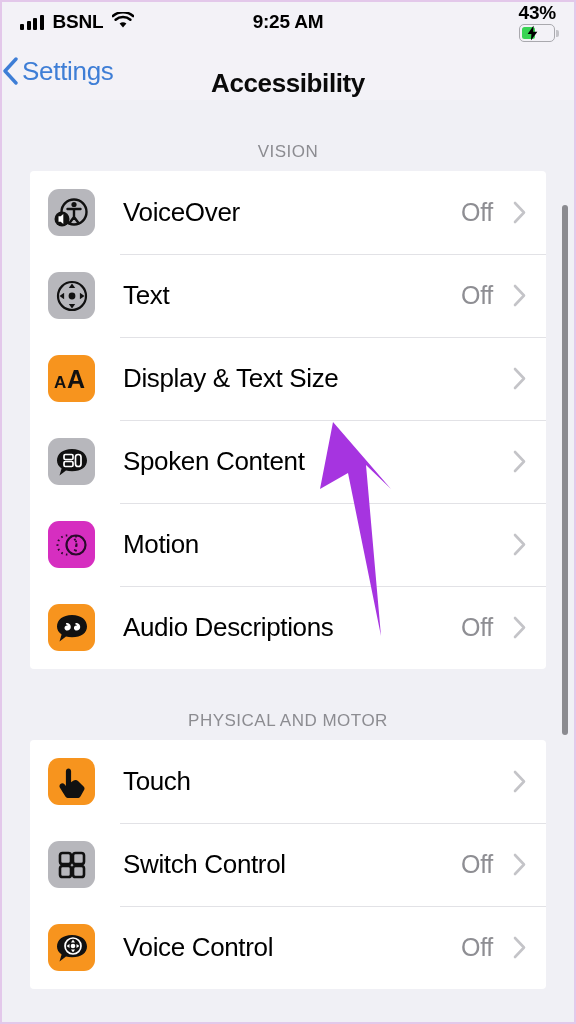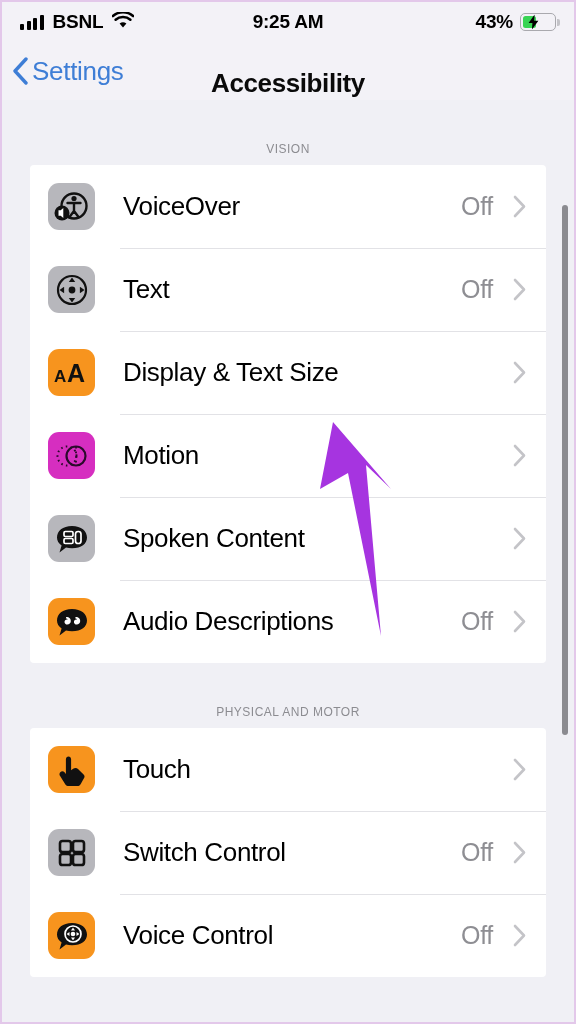--- a/index.html
+++ b/index.html
@@ -26,21 +26,21 @@
     padding:0 18px;
     background:#f3f2f7;
   }
   .sb-left { display:flex; align-items:center; gap:9px; }
   .sb-center {
     position:absolute; left:0; right:0; top:0; height:40px;
     display:flex; align-items:center; justify-content:center;
     pointer-events:none;
   }
   .sb-right {
-    margin-left:auto; display:flex; align-items:center; gap:7px;
+    margin-left:auto; display:flex; align-items:center; flex-direction:column;
   }
   .sb-text {
     font-size:19px; font-weight:700; color:#000;
     letter-spacing:-0.2px;
   }
   .bars { display:flex; align-items:flex-end; gap:2.5px; height:15px; }
   .bars i { width:4px; background:#000; border-radius:1px; display:block; }
   .bars i:nth-child(1){ height:6px; }
   .bars i:nth-child(2){ height:9px; }
   .bars i:nth-child(3){ height:12px; }
@@ -64,42 +64,42 @@
   }
 
   
   .navbar {
     position:relative; height:58px;
     display:flex; align-items:center;
     background:#f3f2f7;
   }
   .back {
     display:flex; align-items:center; gap:4px;
-    padding-left:10px; cursor:pointer;
+    cursor:pointer;
   }
   .back-chevron { width:16px; height:28px; flex:none; }
   .back-label {
     font-size:26px; color:#3e7ed6; letter-spacing:-0.3px;
   }
   .nav-title {
     position:absolute; left:0; right:0; top:12px; height:58px;
     display:flex; align-items:center; justify-content:center;
     font-size:26px; font-weight:700; color:#0a0a0a;
     letter-spacing:-0.4px; pointer-events:none;
   }
 
   
   .content {
     position:relative;
     height:926px;
     background:#f0f0f5;
     padding:0 28px;
   }
   .section-header {
-    font-size:12px; color:#8c8c91;
+    font-size:17px; color:#8c8c91;
     letter-spacing:0.5px;
     padding:42px 4px 9px 4px;
   }
   .group {
     background:#ffffff;
     border-radius:4px;
     overflow:hidden;
   }
   .row {
     position:relative;
@@ -247,47 +247,47 @@
         <span class="row-label">Display &amp; Text Size</span>
         <span class="row-right">
           <span class="row-value"></span>
           <svg class="chev" viewBox="0 0 13 23">
             <path d="M2 2 L11 11.5 L2 21" stroke="#c4c4c8" stroke-width="2.6" fill="none" stroke-linecap="round" stroke-linejoin="round"></path>
           </svg>
         </span>
       </div>
 
       <div class="row">
-        <span class="row-icon" style="background:#d62ec0">
-          <svg width="40" height="40" viewBox="0 0 40 40">
-            <circle cx="15" cy="20" r="9.5" fill="none" stroke="#2b0a2b" stroke-width="2" stroke-dasharray="1.6 3.2"></circle>
-            <circle cx="24" cy="20" r="9.5" fill="none" stroke="#2b0a2b" stroke-width="2.2"></circle>
-            <path d="M24 11 v18" stroke="#2b0a2b" stroke-width="1.8" stroke-dasharray="1.6 3"></path>
-          </svg>
-        </span>
-        <span class="row-label">Motion</span>
-        <span class="row-right">
-          <span class="row-value"></span>
-          <svg class="chev" viewBox="0 0 13 23">
-            <path d="M2 2 L11 11.5 L2 21" stroke="#c4c4c8" stroke-width="2.6" fill="none" stroke-linecap="round" stroke-linejoin="round"></path>
-          </svg>
-        </span>
-      </div>
-
-      <div class="row">
         <span class="row-icon" style="background:#b7b7bc">
           <svg width="40" height="40" viewBox="0 0 40 40">
             <path d="M20 7 C29.4 7 35 12.2 35 18.4 C35 24.6 29.4 29.2 20 29.2 C17.8 29.2 15.8 29 14 28.5
                      L7.5 33.5 L9.6 26.4 C6.6 24.3 5 21.5 5 18.4 C5 12.2 10.6 7 20 7 Z" fill="#111"></path>
             <rect x="12" y="12.5" width="9" height="5" rx="1.3" fill="none" stroke="#fff" stroke-width="1.7"></rect>
             <rect x="12" y="19.5" width="9" height="5" rx="1.3" fill="none" stroke="#fff" stroke-width="1.7"></rect>
             <rect x="23.5" y="12.5" width="5.5" height="12" rx="2.6" fill="none" stroke="#fff" stroke-width="1.7"></rect>
           </svg>
         </span>
         <span class="row-label">Spoken Content</span>
+        <span class="row-right">
+          <span class="row-value"></span>
+          <svg class="chev" viewBox="0 0 13 23">
+            <path d="M2 2 L11 11.5 L2 21" stroke="#c4c4c8" stroke-width="2.6" fill="none" stroke-linecap="round" stroke-linejoin="round"></path>
+          </svg>
+        </span>
+      </div>
+
+      <div class="row">
+        <span class="row-icon" style="background:#d62ec0">
+          <svg width="40" height="40" viewBox="0 0 40 40">
+            <circle cx="15" cy="20" r="9.5" fill="none" stroke="#2b0a2b" stroke-width="2" stroke-dasharray="1.6 3.2"></circle>
+            <circle cx="24" cy="20" r="9.5" fill="none" stroke="#2b0a2b" stroke-width="2.2"></circle>
+            <path d="M24 11 v18" stroke="#2b0a2b" stroke-width="1.8" stroke-dasharray="1.6 3"></path>
+          </svg>
+        </span>
+        <span class="row-label">Motion</span>
         <span class="row-right">
           <span class="row-value"></span>
           <svg class="chev" viewBox="0 0 13 23">
             <path d="M2 2 L11 11.5 L2 21" stroke="#c4c4c8" stroke-width="2.6" fill="none" stroke-linecap="round" stroke-linejoin="round"></path>
           </svg>
         </span>
       </div>
 
       <div class="row">
         <span class="row-icon" style="background:#f7941e">

